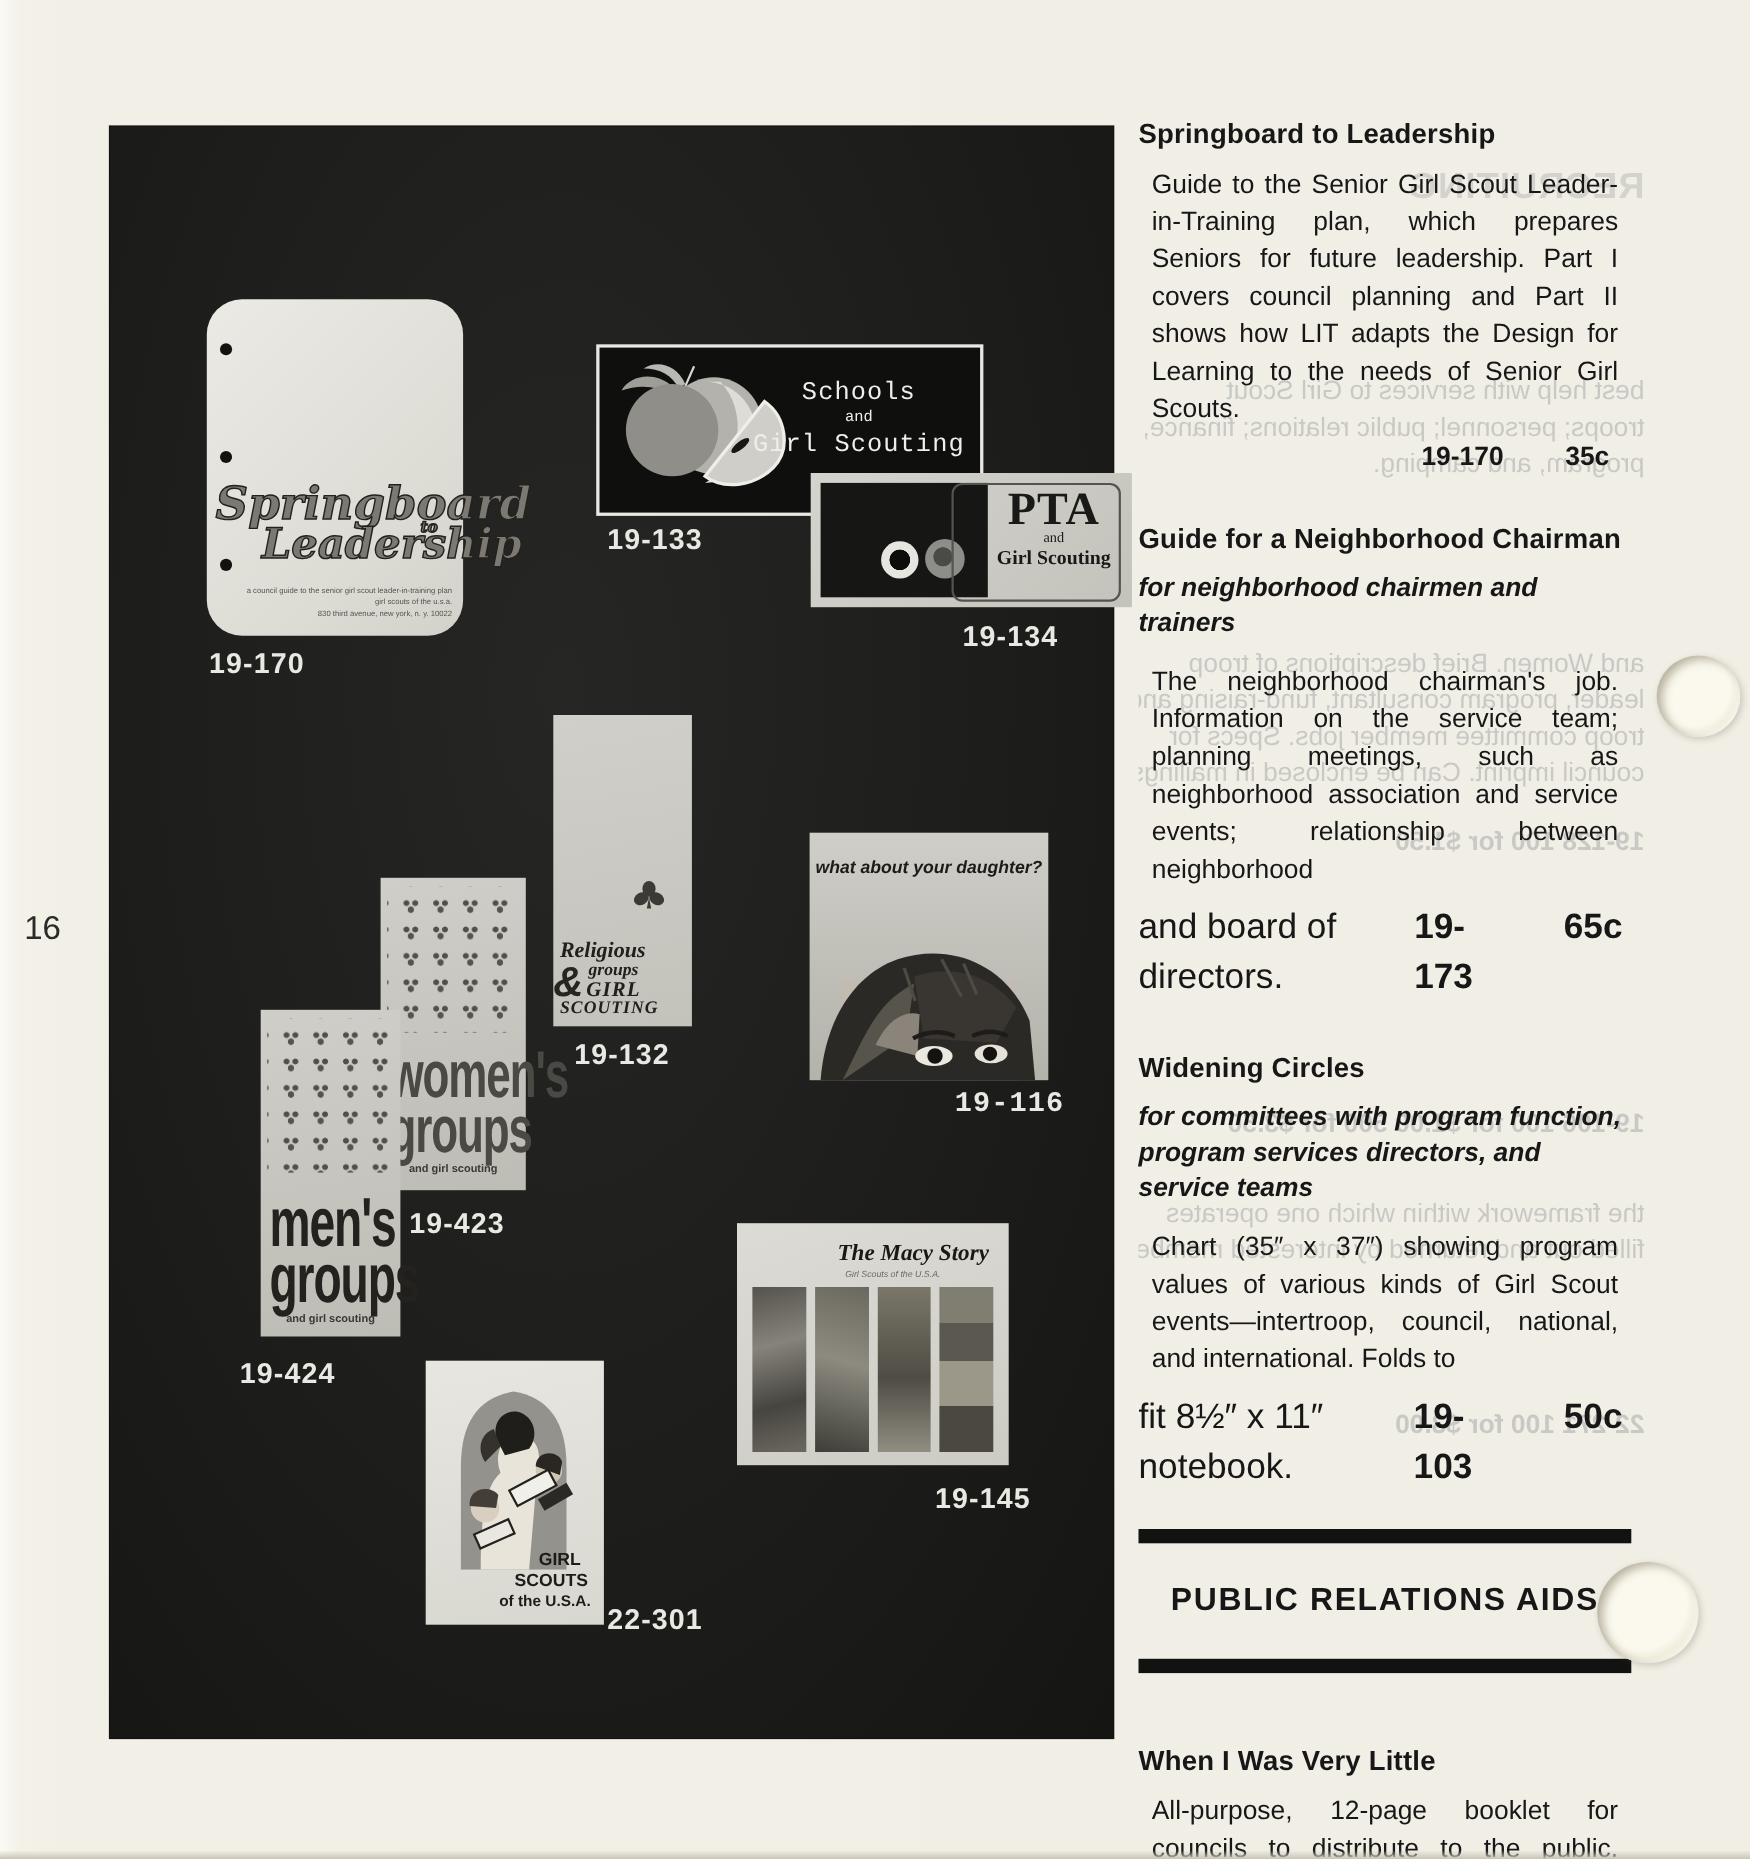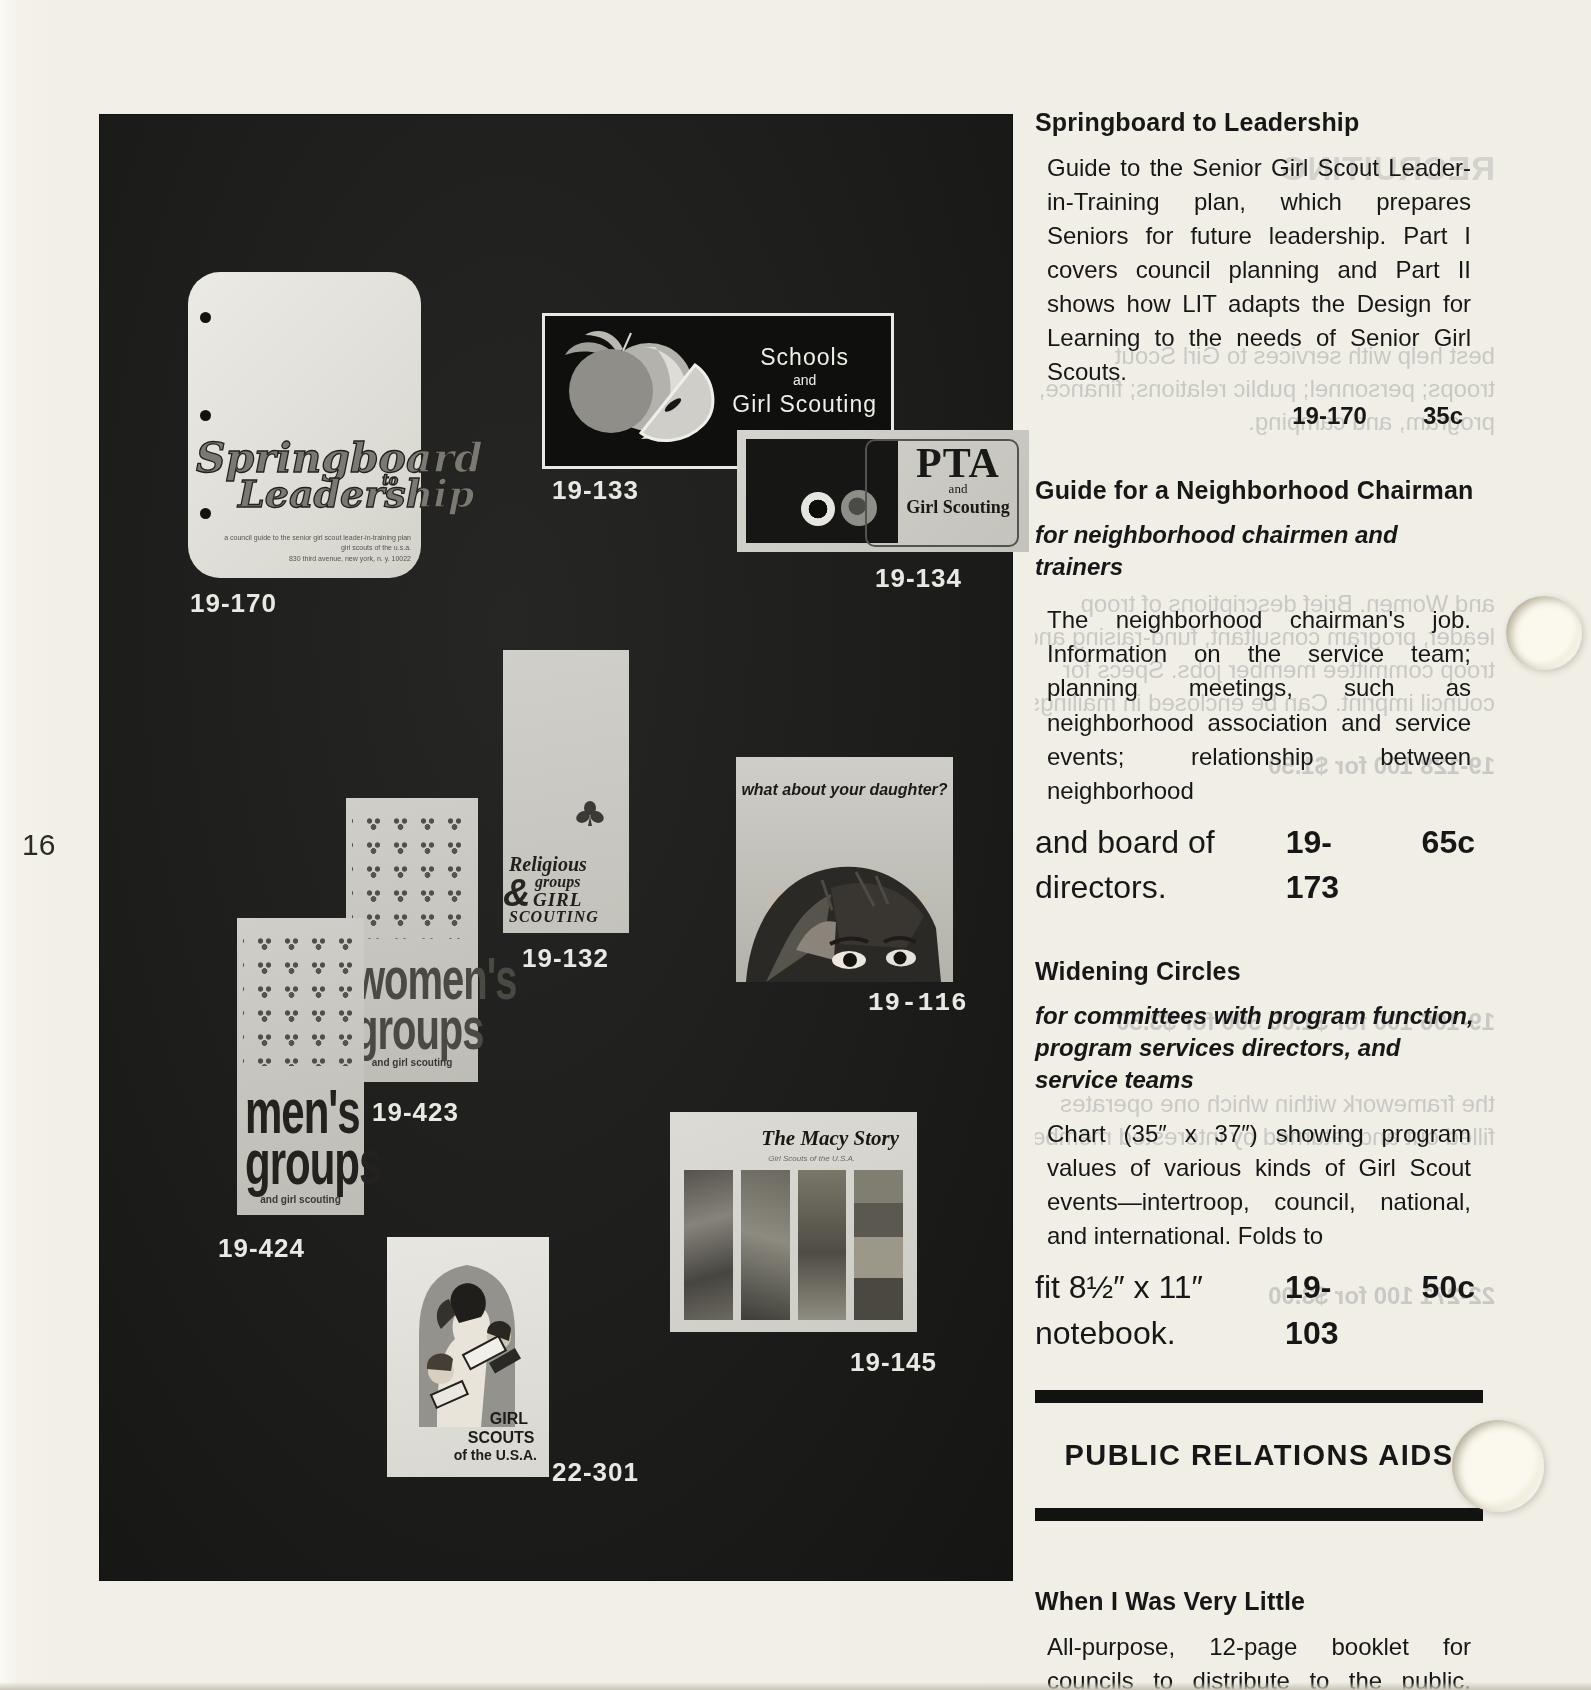--- a/index.html
+++ b/index.html
@@ -25,21 +25,21 @@
     font-family:"DejaVu Serif",serif;font-style:italic;font-weight:bold;color:#7b7972;
     -webkit-text-stroke:1.3px #23221e;line-height:0.9;}
   .spring-l1{font-size:41px;}
   .spring-to{font-size:14px;position:absolute;right:18px;top:34px;}
   .spring-l2{font-size:38px;margin-left:42px;}
   .spring-cap{position:absolute;right:10px;bottom:14px;text-align:right;font-size:7px;color:#56544e;line-height:1.5;}
   
   .schoolsplate{position:absolute;left:442px;top:198px;width:346px;height:150px;
     background:#0f0f0d;border:3px solid #e9e8e2;display:flex;align-items:center;}
   .schools-text{position:absolute;right:14px;top:28px;text-align:center;color:#efeee8;
-    font-family:Liberation Sans, sans-serif;line-height:1.15;}
+    font-family:Liberation Mono, monospace;line-height:1.15;}
   .schools-text .t1{font-size:23px;letter-spacing:1px;}
   .schools-text .t2{font-size:14px;display:block;margin:2px 0;}
   .schools-text .t3{font-size:23px;letter-spacing:1px;}
   
   .ptacard{position:absolute;left:637px;top:315px;width:292px;height:122px;
     background:linear-gradient(135deg,#d4d3cd,#c3c2bb);display:flex;}
   .pta-dark{position:absolute;left:9px;top:9px;width:152px;height:104px;background:#161614;}
   .pta-em1{position:absolute;left:64px;top:62px;width:34px;height:34px;border-radius:50%;
     background:radial-gradient(circle at 50% 50%, #0d0d0b 0 38%, #e6e5df 40% 100%);}
   .pta-em2{position:absolute;left:104px;top:60px;width:36px;height:36px;border-radius:50%;

